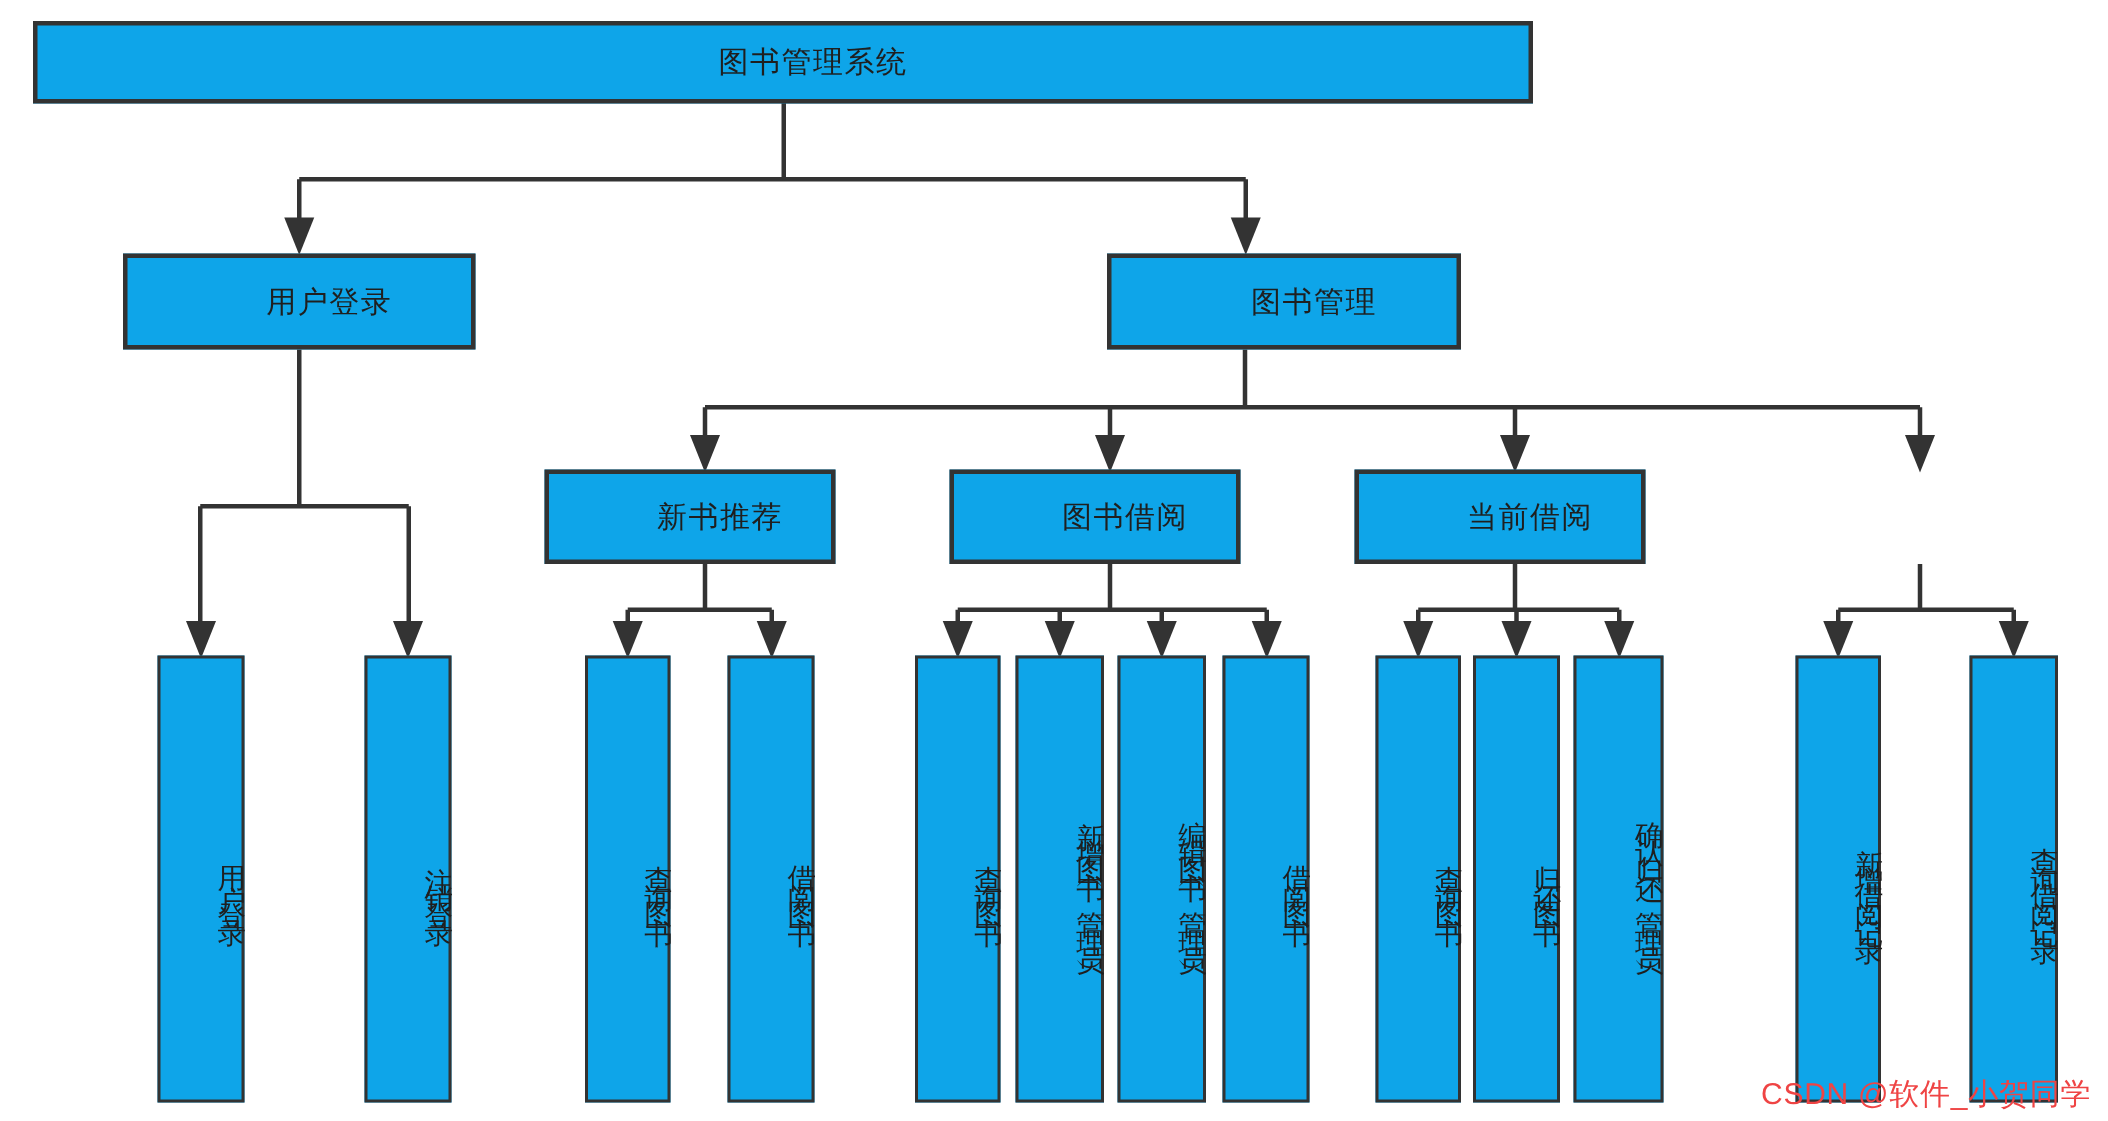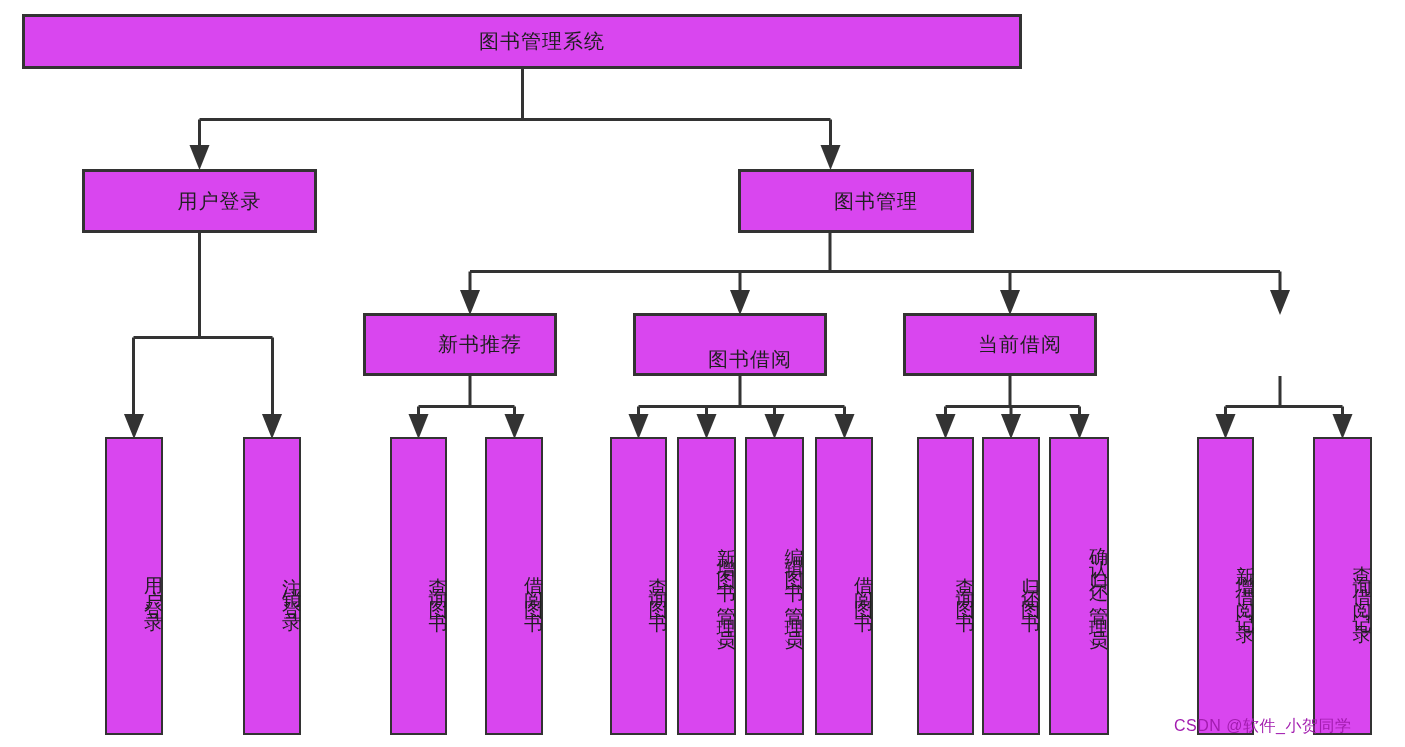--- a/index.html
+++ b/index.html
@@ -2,58 +2,58 @@
 <html><head>
 <meta charset="utf-8">
 <style>
   html,body{margin:0;padding:0;background:#ffffff;}
   .stage{
     position:relative;width:1405px;height:747px;background:#ffffff;
     font-family:"Liberation Sans","DejaVu Sans",sans-serif;overflow:hidden;
   }
   svg.connectors{position:absolute;left:0;top:0;}
   .node{
-    position:absolute;box-sizing:border-box;border:3px solid #333333;background:#d946ef;
+    position:absolute;box-sizing:border-box;border:3px solid #333333;background:#0ea5e9;
     display:flex;align-items:center;justify-content:center;
     color:#1f1f1f;font-size:20px;letter-spacing:1px;padding-left:40px;
   }
   .leaf{border-width:2px;font-size:19px;letter-spacing:0;}
   .vtext{
     writing-mode:vertical-rl;text-orientation:mixed;
     letter-spacing:12px;line-height:1;white-space:nowrap;
   }
   
   .n-root{left:22px;top:14px;width:1000px;height:55px;}
   
   .n-user{left:82px;top:169px;width:235px;height:64px;}
   .n-mgmt{left:712px;top:169px;width:236px;height:64px;margin-left:26px;}
   
   .n-l3{top:313px;width:194px;height:63px;}
   .n-recommend{left:363px;}
-  .n-borrowing{left:633px;align-items:flex-end;}
+  .n-borrowing{left:633px;}
   .n-current{left:903px;text-align:center;}
   .n-records{left:1173px;}
   
   .leaf{top:437px;height:298px;}
   .lf-1{left:105px;width:58px;}
   .lf-2{left:243px;width:58px;}
   .lf-3{left:390px;width:57px;}
   .lf-4{left:485px;width:58px;}
   .lf-5{left:610px;width:57px;}
   .lf-6{left:677px;width:59px;}
   .lf-7{left:745px;width:59px;}
   .lf-8{left:815px;width:58px;}
   .lf-9{left:917px;width:57px;}
   .lf-10{left:982px;width:58px;}
   .lf-11{left:1049px;width:60px;}
   .lf-12{left:1197px;width:57px;}
   .lf-13{left:1313px;width:59px;}
   .watermark{
     position:absolute;left:1174px;top:716px;width:231px;
-    color:#a21caf;font-size:16px;white-space:nowrap;letter-spacing:0.5px;
+    color:#ef4444;font-size:20px;white-space:nowrap;letter-spacing:0.5px;
   }
 </style>
 </head>
 <body>
 
 <div class="stage">
 
   <svg class="connectors" width="1405" height="747" viewBox="0 0 1405 747" fill="none" stroke="#333333" stroke-width="3">
 
     <path d="M522.5 68 V119.5 M199.5 119.5 H830.5 M199.5 119.5 V150 M830.5 119.5 V150"></path>

